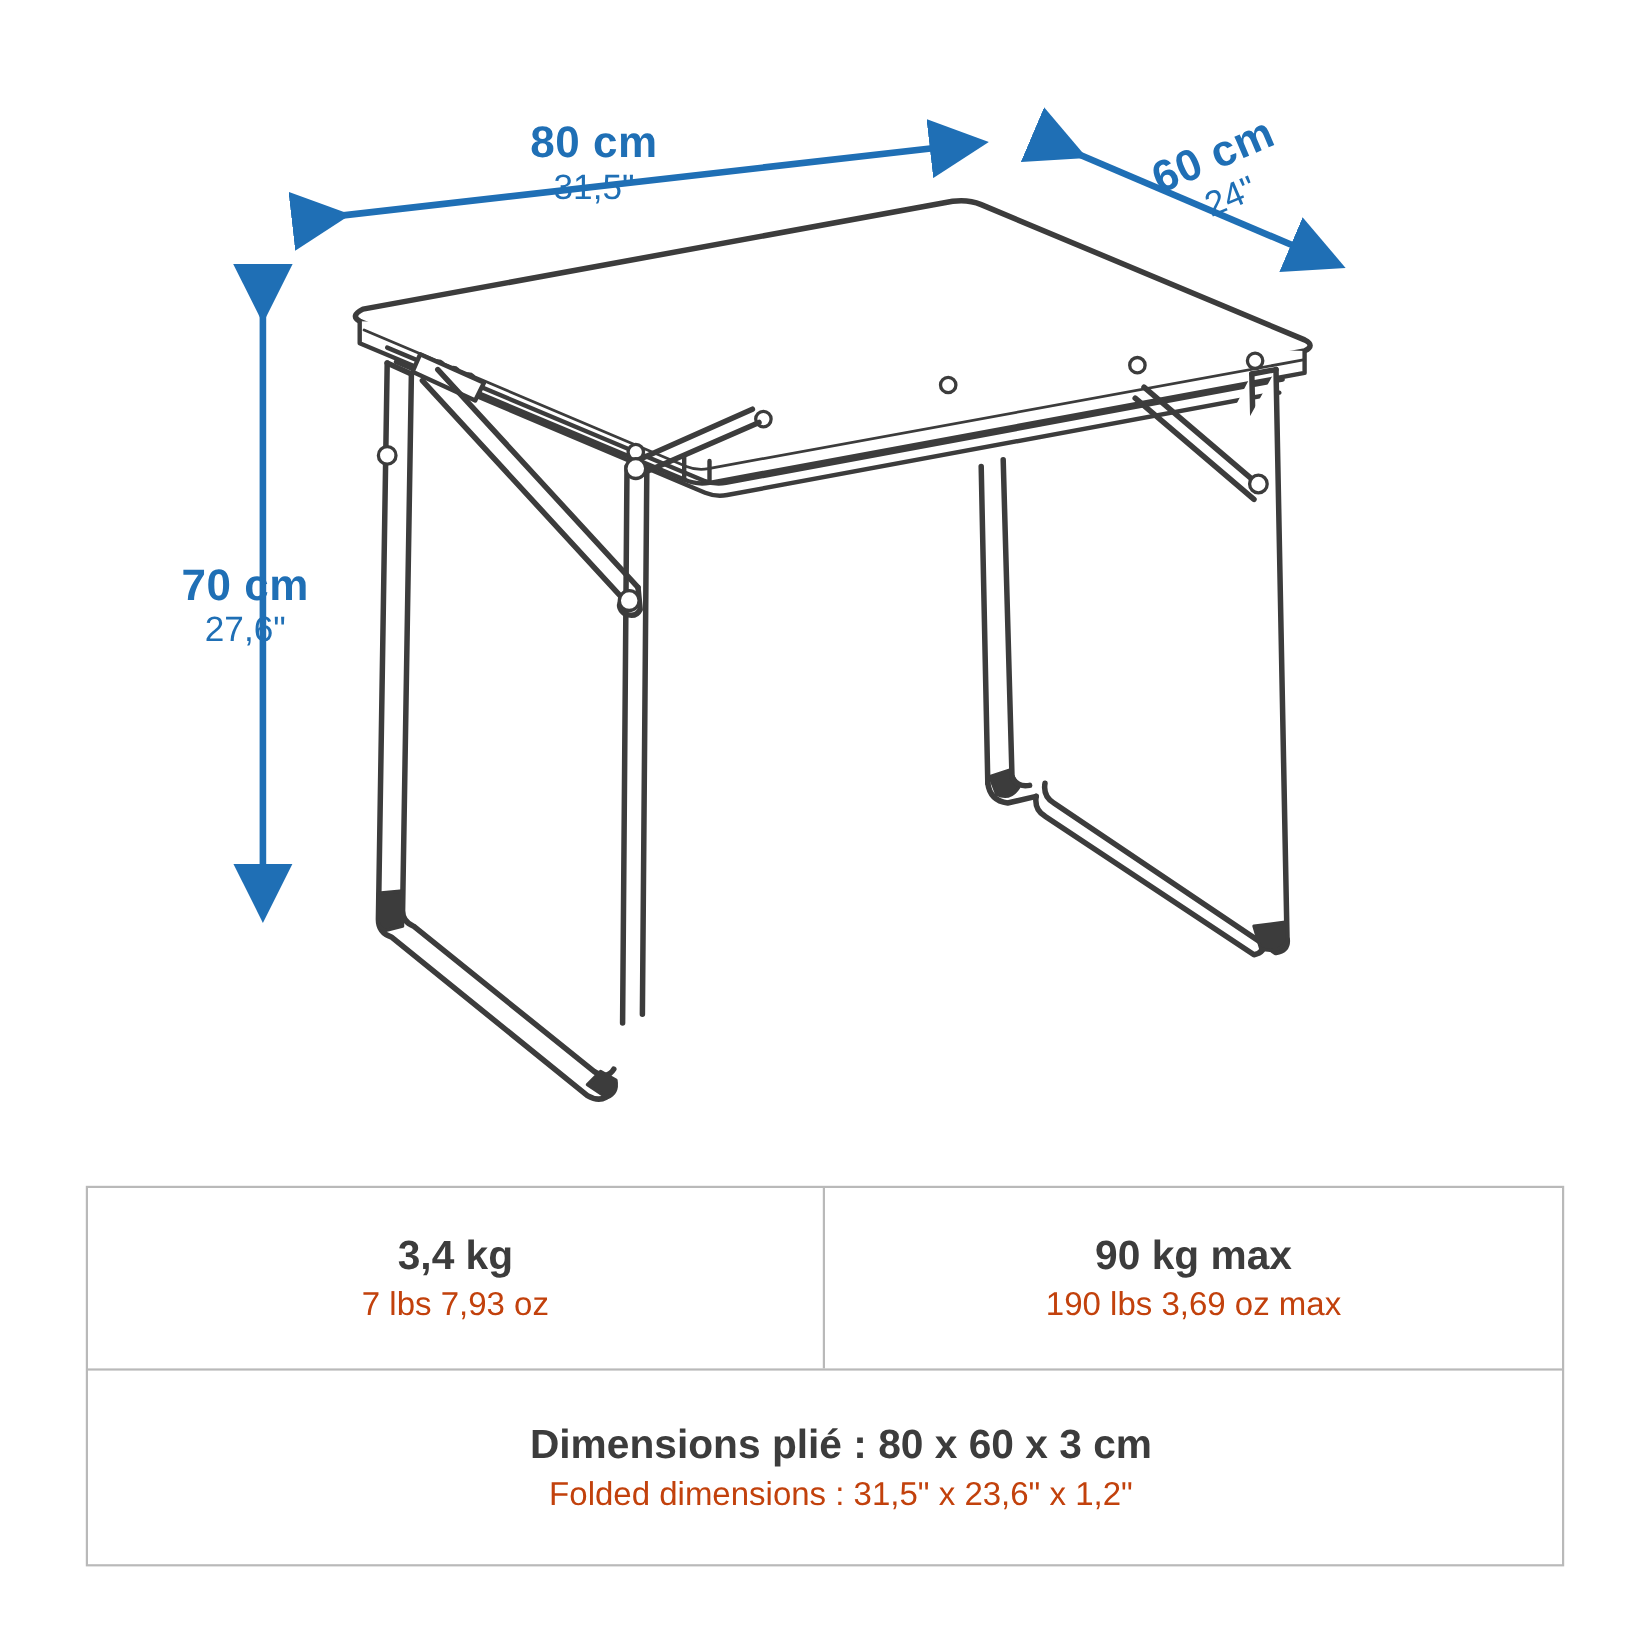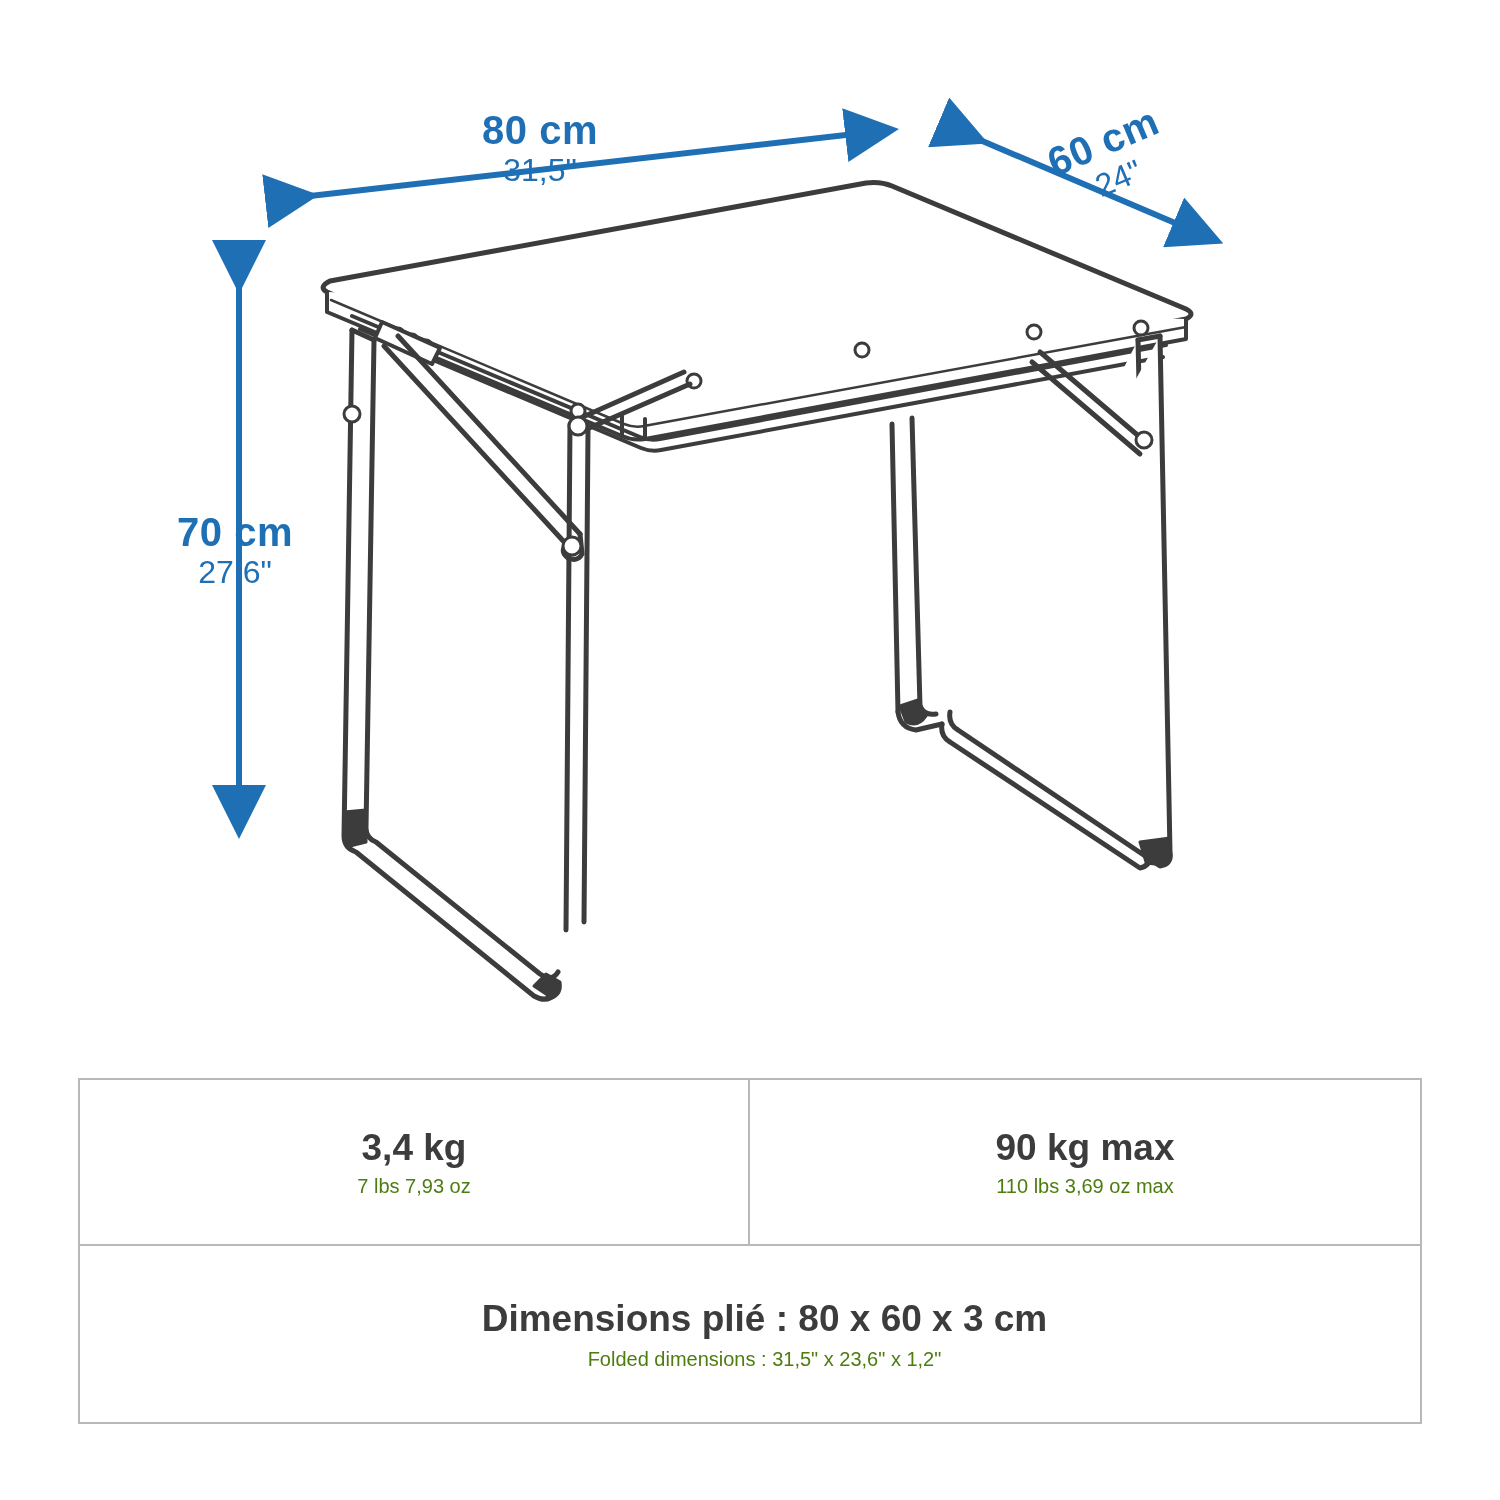--- a/index.html
+++ b/index.html
@@ -54,21 +54,21 @@
     width: 220px;
   }
   #dim-depth-label {
     left: 1010px;
     top: 118px;
     width: 200px;
     transform: rotate(-23deg);
     transform-origin: 50% 50%;
   }
   #dim-height-label {
-    left: 135px;
+    left: 123px;
     top: 510px;
     width: 200px;
   }
   
   #spec-table {
     position: absolute;
     left: 78px;
     top: 1078px;
     width: 1344px;
     border: 2px solid #b9b9b9;
@@ -89,23 +89,23 @@
   #spec-cell-weight {
     border-right: 2px solid #b9b9b9;
   }
   .spec-primary {
     font-size: 37px;
     font-weight: bold;
     color: #3c3c3c;
     margin-bottom: 6px;
   }
   .spec-secondary {
-    font-size: 20px;
+    font-size: 30px;
     font-weight: normal;
-    color: #4d7c0f;
+    color: #c2410c;
   }
   #spec-row-bottom {
     border-top: 2px solid #b9b9b9;
     height: 176px;
     display: flex;
     flex-direction: column;
     align-items: center;
     justify-content: center;
     padding-left: 29px;
   }
@@ -258,21 +258,21 @@
   </div>
 
   <div id="spec-table">
     <div id="spec-row-top">
       <div class="spec-cell" id="spec-cell-weight">
         <div class="spec-primary">3,4 kg</div>
         <div class="spec-secondary">7 lbs 7,93 oz</div>
       </div>
       <div class="spec-cell" id="spec-cell-load">
         <div class="spec-primary">90 kg max</div>
-        <div class="spec-secondary">110 lbs 3,69 oz max</div>
+        <div class="spec-secondary">190 lbs 3,69 oz max</div>
       </div>
     </div>
     <div id="spec-row-bottom">
       <div class="spec-primary">Dimensions plié : 80 x 60 x 3 cm</div>
       <div class="spec-secondary">Folded dimensions : 31,5" x 23,6" x 1,2"</div>
     </div>
   </div>
 
 </div>
 

